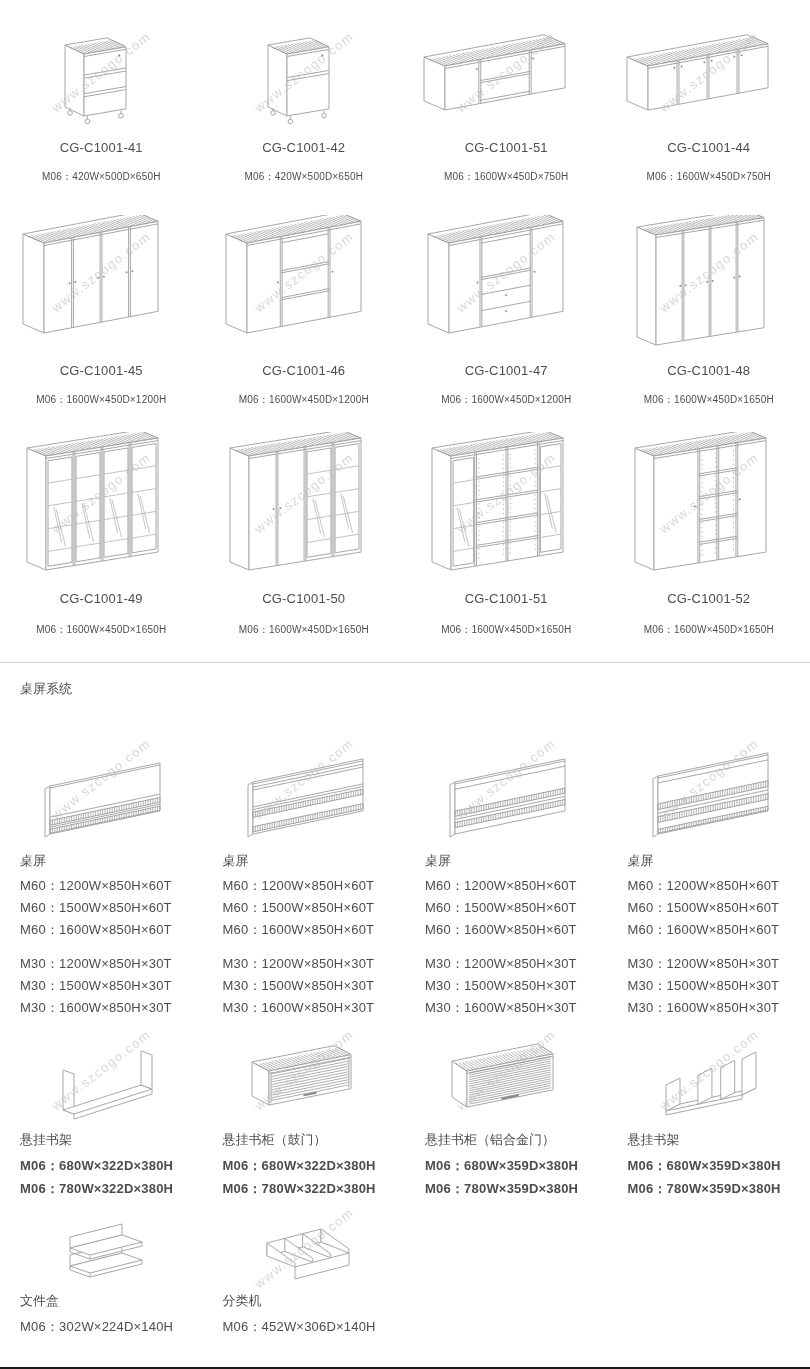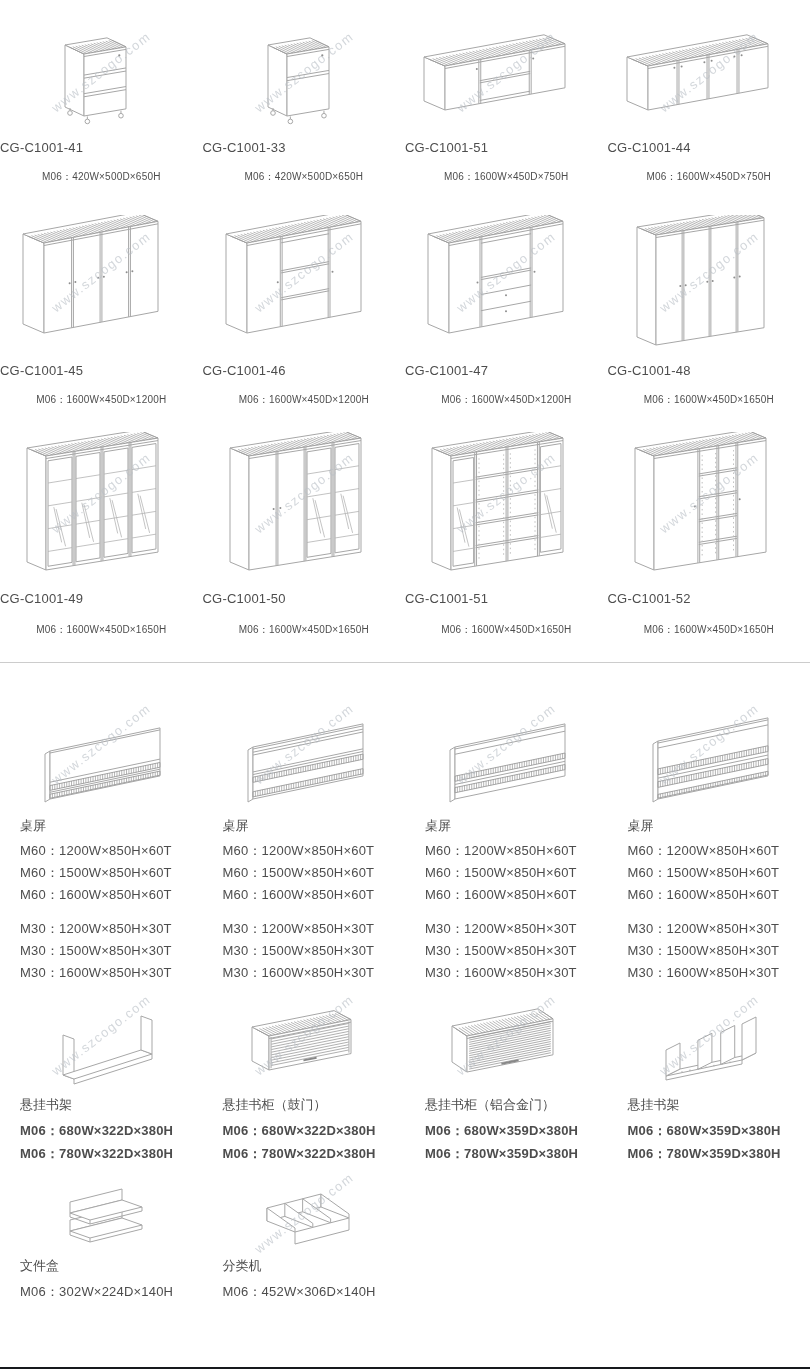--- a/index.html
+++ b/index.html
@@ -4,21 +4,21 @@
 <style>
   html,body{margin:0;padding:0;background:#fff;}
   #page{position:relative;width:810px;height:1369px;background:#fff;overflow:hidden;
         font-family:"Liberation Sans","DejaVu Sans",sans-serif;color:#4d4d4d;}
   .grid{display:grid;grid-template-columns:repeat(4,202.5px);}
   .cell{position:relative;}
   .draw{position:relative;}
   .draw svg{display:block;}
   .h100{height:100px}.h135{height:135px}.h145{height:145px}.h112{height:112px}.h88{height:88px}.h62{height:62px}
   .mt30{margin-top:30px}.mt24{margin-top:24px}.mt34{margin-top:34px}.mt14{margin-top:14px}.mt22{margin-top:22px}
-  .code{text-align:left;font-size:13px;line-height:17px;margin-top:9px;letter-spacing:.2px;}
+  .code{text-align:center;font-size:13px;line-height:17px;margin-top:9px;letter-spacing:.2px;}
   .dims{text-align:center;font-size:10px;line-height:17px;margin-top:12px;letter-spacing:.2px;}
   .row2 .code,.row3 .code{margin-top:12px}
   .row3 .code{margin-top:13px}
   .row2 .dims{margin-top:12px}
   .row3 .dims{margin-top:14px}
   .divider{border-top:1px solid #cccccc;margin-top:24px;height:0;}
   .sec-title{font-size:13px;margin:17px 0 0 20px;color:#4d4d4d;}
   .lbl{font-size:13px;line-height:17px;margin:8px 0 6px 20px;}
   .dline{font-size:13px;line-height:22px;margin-left:20px;letter-spacing:.2px;}
   .gap{height:12px;}
@@ -102,21 +102,21 @@
             <circle cx="119.28" cy="25.4424" r="1.1" fill="#8e8e8e"></circle>
             <line x1="87.36" y1="86.4288" x2="87.36" y2="89.02879999999999" stroke="#a7a7a7" stroke-width="1"></line>
             <circle cx="87.36" cy="91.4288" r="2.3" fill="#fff" stroke="#a7a7a7" stroke-width="1"></circle>
             <line x1="120.96000000000001" y1="80.7168" x2="120.96000000000001" y2="83.3168" stroke="#a7a7a7" stroke-width="1"></line>
             <circle cx="120.96000000000001" cy="85.7168" r="2.3" fill="#fff" stroke="#a7a7a7" stroke-width="1"></circle>
             <line x1="70" y1="78" x2="70" y2="80.6" stroke="#a7a7a7" stroke-width="1"></line>
             <circle cx="70" cy="83" r="2.3" fill="#fff" stroke="#a7a7a7" stroke-width="1"></circle>
           </svg>
           <div class="wm">www.szcogo.com</div>
         </div>
-      <div class="code">CG-C1001-33</div>
+      <div class="code">CG-C1001-42</div>
       <div class="dims">M06：420W×500D×650H</div>
     </div>
     <div class="cell">
       <div class="draw h100 mt30">
           <svg width="202" height="100">
             <polygon points="40,36 40,80 19,71 19,27" fill="#fff" stroke="#a7a7a7" stroke-width="1" stroke-linejoin="round"></polygon>
             <polygon points="40,36 160,13.8 139,4.800000000000001 19,27" fill="#fff" stroke="#a7a7a7" stroke-width="1" stroke-linejoin="round"></polygon>
             <polygon points="40,80 160,57.8 160,13.8 40,36" fill="#fff" stroke="#a7a7a7" stroke-width="1" stroke-linejoin="round"></polygon>
             <line x1="40" y1="38.5" x2="160" y2="16.3" stroke="#a7a7a7" stroke-width="1"></line>
             <line x1="40" y1="36" x2="24.25" y2="29.25" stroke="#9a9a9a" stroke-width="0.7"></line>
@@ -804,20 +804,21 @@
             <circle cx="131.68" cy="67.2912" r="1" fill="#8e8e8e"></circle>
           </svg>
           <div class="wm">www.szcogo.com</div>
         </div>
       <div class="code">CG-C1001-52</div>
       <div class="dims">M06：1600W×450D×1650H</div>
     </div>
   </div>
 
   <div class="divider"></div>
+  <div class="sec-title">桌屏系统</div>
 
   <div class="grid screens">
     <div class="cell">
       <div class="draw h112 mt34">
           <svg width="202" height="112">
             <polygon points="45,57 50,54 50,102 45,105" fill="#fff" stroke="#a7a7a7" stroke-width="1"></polygon>
             <polygon points="50,102 160,78.9 160,30.900000000000002 50,54" fill="#fff" stroke="#a7a7a7" stroke-width="1"></polygon>
             <line x1="50" y1="56" x2="160" y2="32.900000000000006" stroke="#a7a7a7" stroke-width="1"></line>
             <line x1="50" y1="85.2" x2="160" y2="62.10000000000001" stroke="#a7a7a7" stroke-width="1"></line>
             <line x1="50" y1="88.56" x2="160" y2="65.46000000000001" stroke="#a7a7a7" stroke-width="1"></line>

